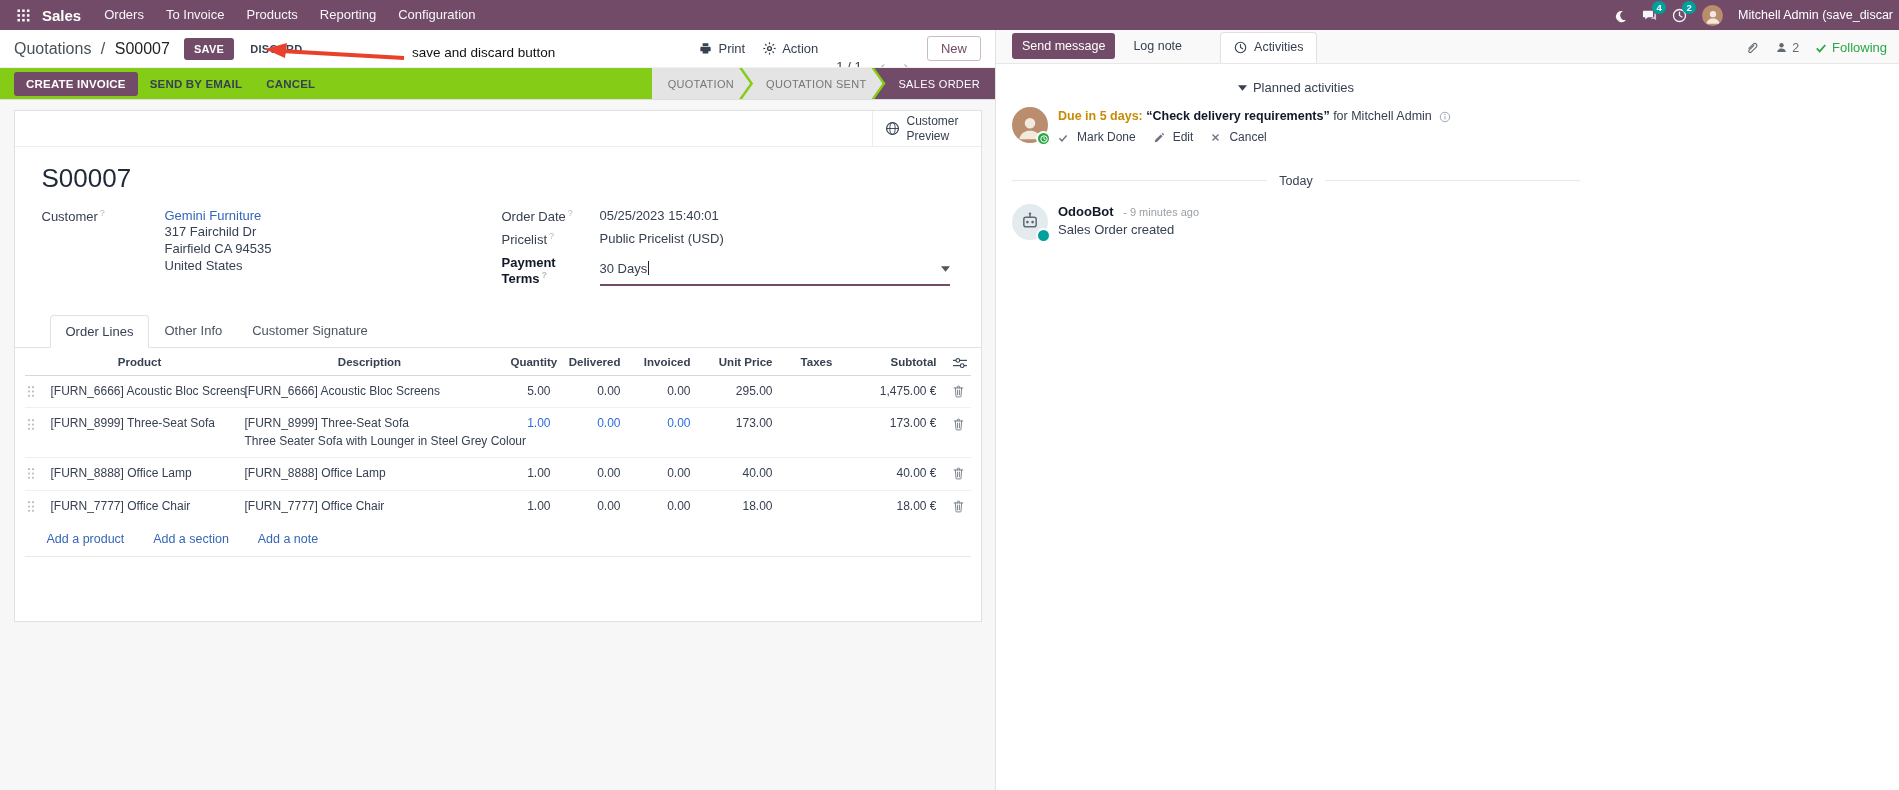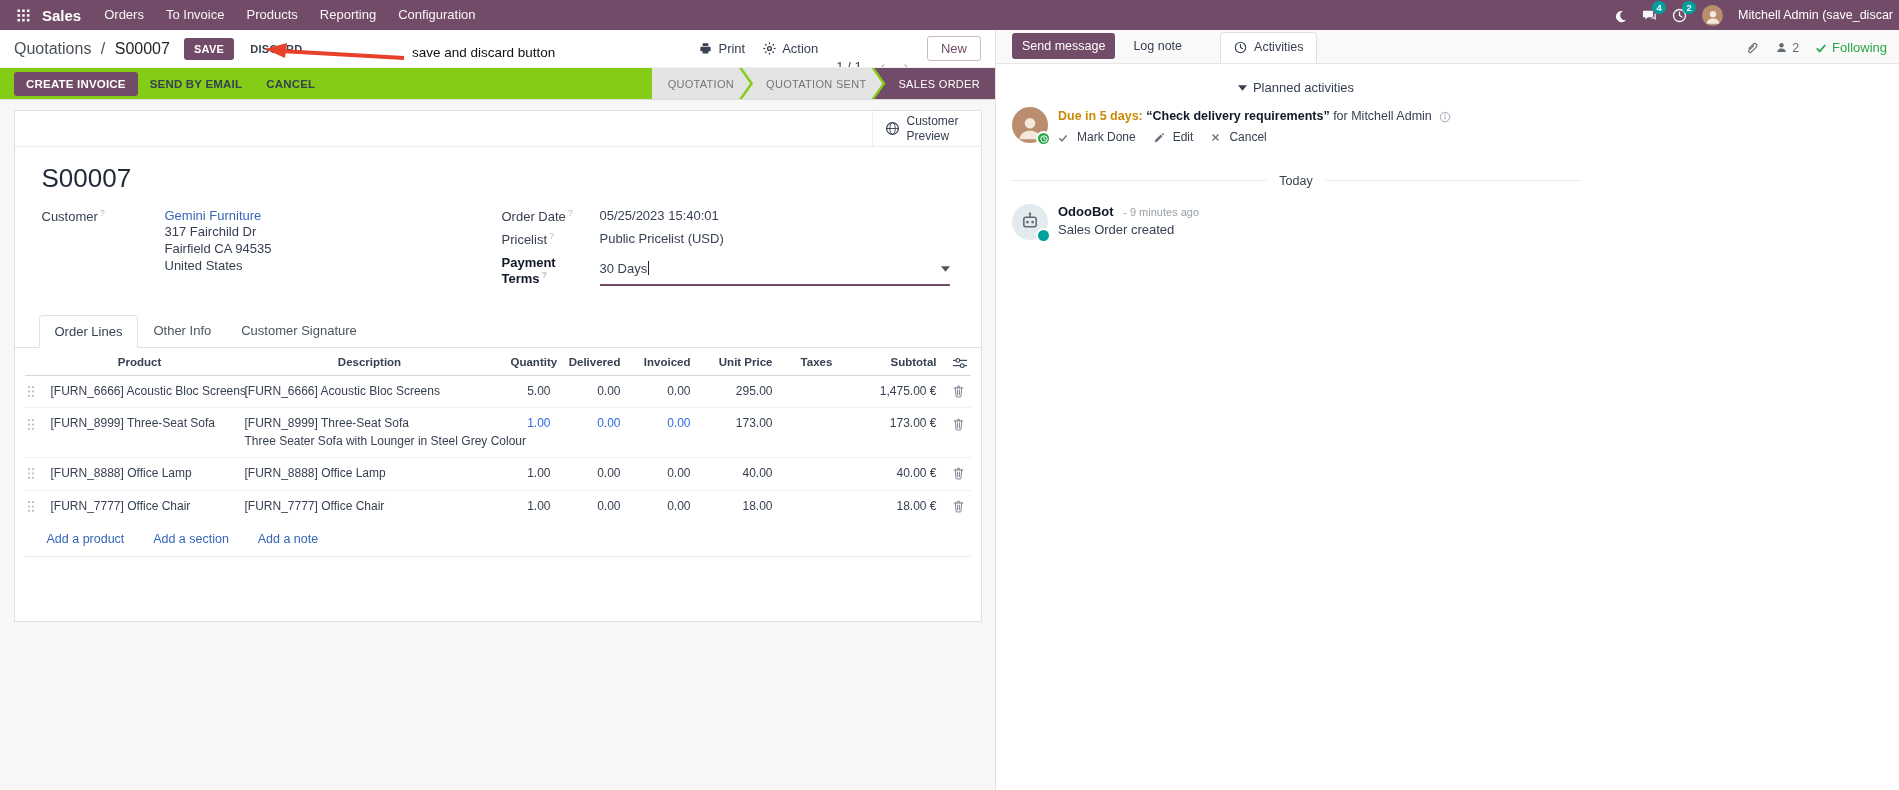--- a/index.html
+++ b/index.html
@@ -72,21 +72,21 @@
   .help { color:#b8b8b8; font-size:9px; vertical-align:super; margin-left:2px; }
   a.link, .link { color:#3566b8; text-decoration:none; cursor:pointer; }
   .addr div { line-height:17px; color:#374151; }
   .qt-row { margin-top:14px; }
   .fvalue { color:#374151; }
   .pt-box { flex:1; display:flex; align-items:center; border-bottom:2px solid #714B67; padding-bottom:2px; max-width:350px; cursor:text; }
   .pt-caret { margin-left:auto; color:#555; cursor:pointer; }
   .cursor { display:inline-block; width:1px; height:14px; background:#222; margin-left:1px; vertical-align:-2px; }
 
   
-  .tabs { display:flex; border-bottom:1px solid #dee2e6; margin-top:22px; padding-left:24px; }
+  .tabs { display:flex; border-bottom:1px solid #dee2e6; margin-top:22px; padding-left:35px; }
   .tab { padding:8px 15px; font-size:13px; color:#4b5563; cursor:pointer; }
   .tab.active { background:#fff; border:1px solid #dee2e6; border-bottom:1px solid #fff; border-radius:4px 4px 0 0; margin-bottom:-1px; color:#374151; }
 
   
   table.lines { margin:0 10px; width:946px; border-collapse:collapse; table-layout:fixed; font-size:12px; color:#374151; }
   .lines th { font-size:11.5px; font-weight:700; color:#374151; padding:8px 8px 6px; border-bottom:1px solid #d8d8d8; text-align:center; white-space:nowrap; }
   .lines th.num, .lines td.num { text-align:right; }
   .lines td { padding:7px 8px; vertical-align:top; line-height:1.45; }
   .lines tbody tr + tr td { border-top:1px solid #f0f0f0; }
   .c-handle { color:#bdbdbd; padding-left:2px !important; cursor:grab; }

